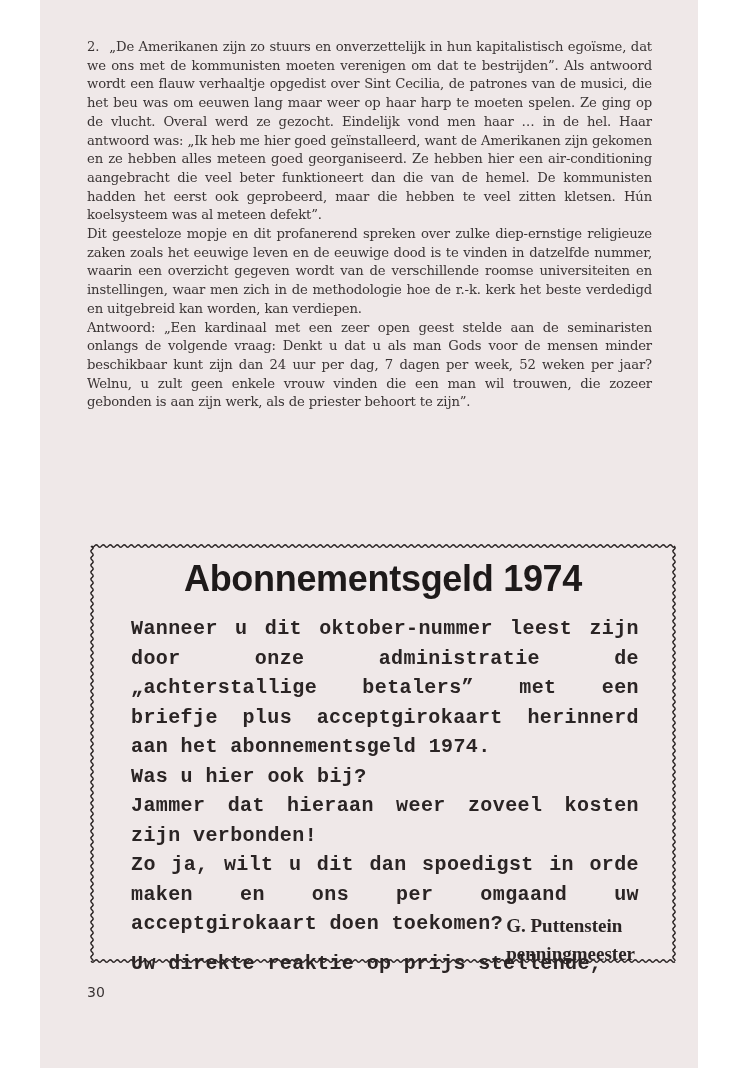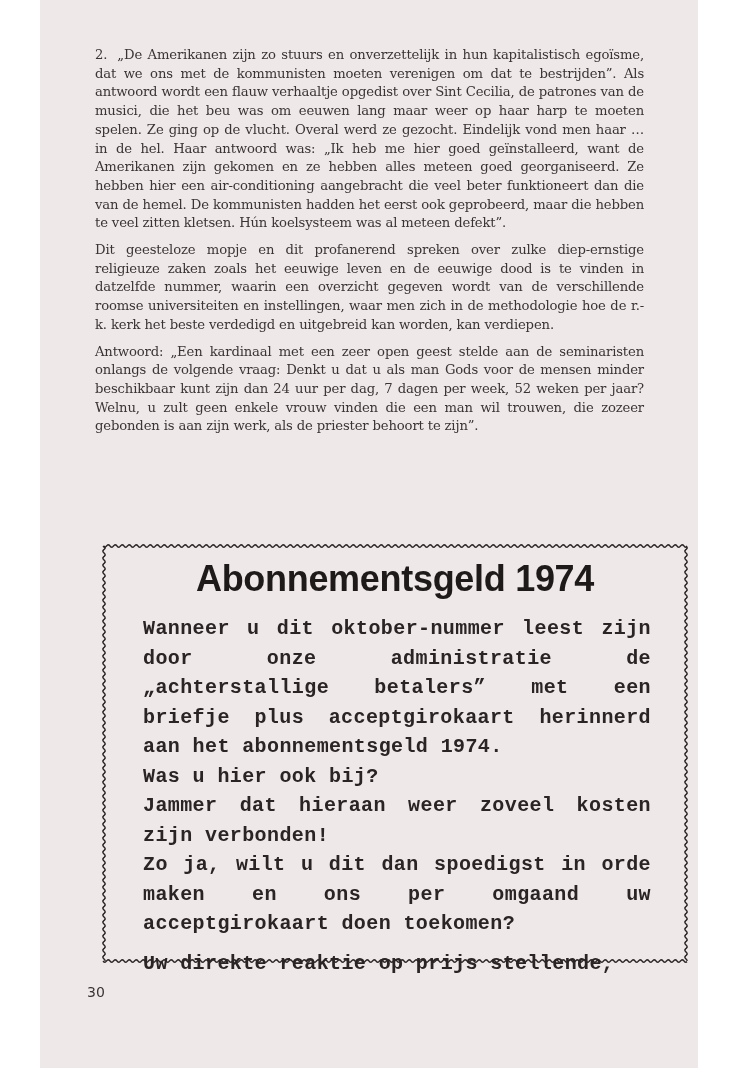--- a/index.html
+++ b/index.html
@@ -6,25 +6,25 @@
   body { width:738px; height:1068px; position:relative; overflow:hidden; }
   .page {
     position:absolute; left:40px; top:0; width:658px; height:1068px;
     background:#efe8e8;
   }
   .body-text {
     position:absolute; left:47px; top:38px; width:565px;
     font-family:"DejaVu Serif", serif; font-size:13.2px; line-height:18.7px;
     color:#3a3434; text-align:justify; letter-spacing:-0.15px;
   }
-  .body-text p { margin:8px; }
+  .body-text p { margin:0; }
   .body-text p.gap { margin-top:10px; }
   .body-text .num { margin-right:10px; }
   .ad-box {
-    position:absolute; left:61px; top:542px; width:588px; height:423px;
+    position:absolute; left:49px; top:542px; width:588px; height:423px;
   }
   .ad-box svg.frame { position:absolute; left:0; top:0; }
   .ad-title {
     position:absolute; left:0; top:16px; width:100%; text-align:center;
     font-family:"Liberation Sans", sans-serif; font-weight:bold; font-size:36px;
     color:#1e1a1a; letter-spacing:-0.3px;
   }
   .ad-text {
     position:absolute; left:42px; top:72px; width:508px;
     font-family:Liberation Mono, monospace; font-weight:bold; font-size:20px;
@@ -64,16 +64,20 @@
     <div class="ad-title">Abonnementsgeld 1974</div>
 
     <div class="ad-text">
       <p>Wanneer u dit oktober-nummer leest zijn door onze administratie de „achterstallige betalers” met een briefje plus acceptgirokaart herinnerd aan het abonnementsgeld 1974.</p>
       <p>Was u hier ook bij?</p>
       <p>Jammer dat hieraan weer zoveel kosten zijn verbonden!</p>
       <p>Zo ja, wilt u dit dan spoedigst in orde maken en ons per omgaand uw acceptgirokaart doen toekomen?</p>
       <p class="gap">Uw direkte reaktie op prijs stellende,</p>
     </div>
 
+    <div class="ad-sign">
+      <div>G. Puttenstein</div>
+      <div>penningmeester</div>
+    </div>
   </div>
 
   <div class="page-number">30</div>
 </div>
 
 </body></html>

